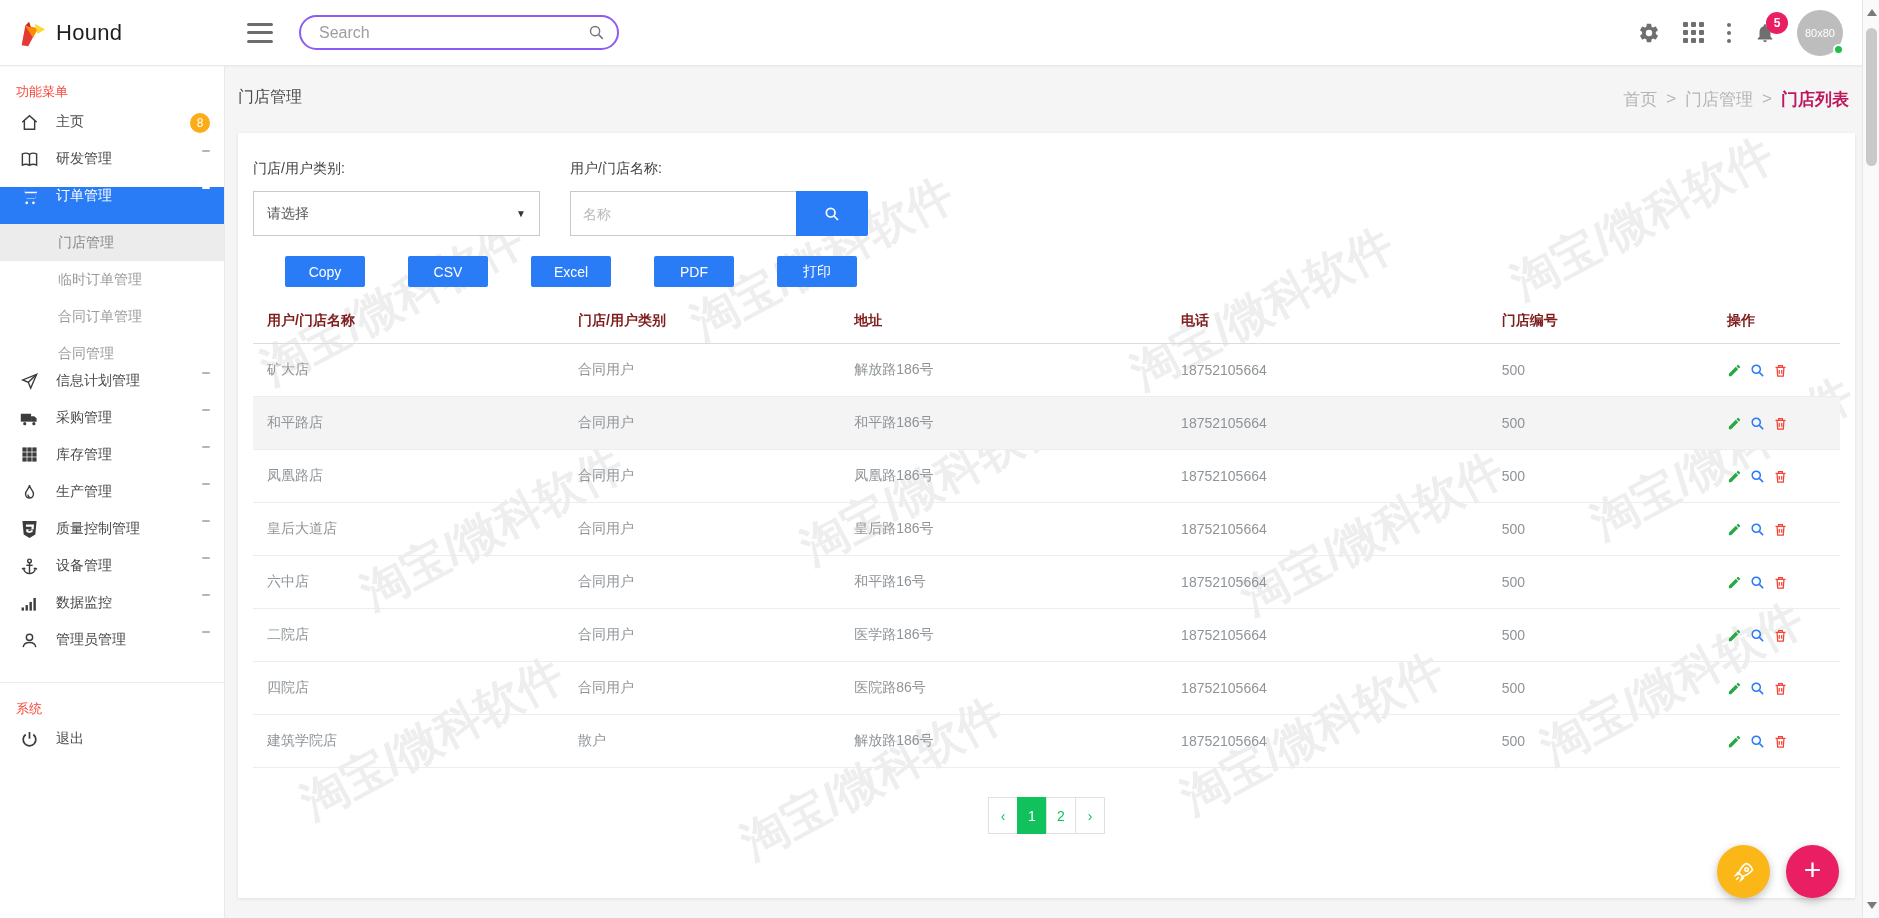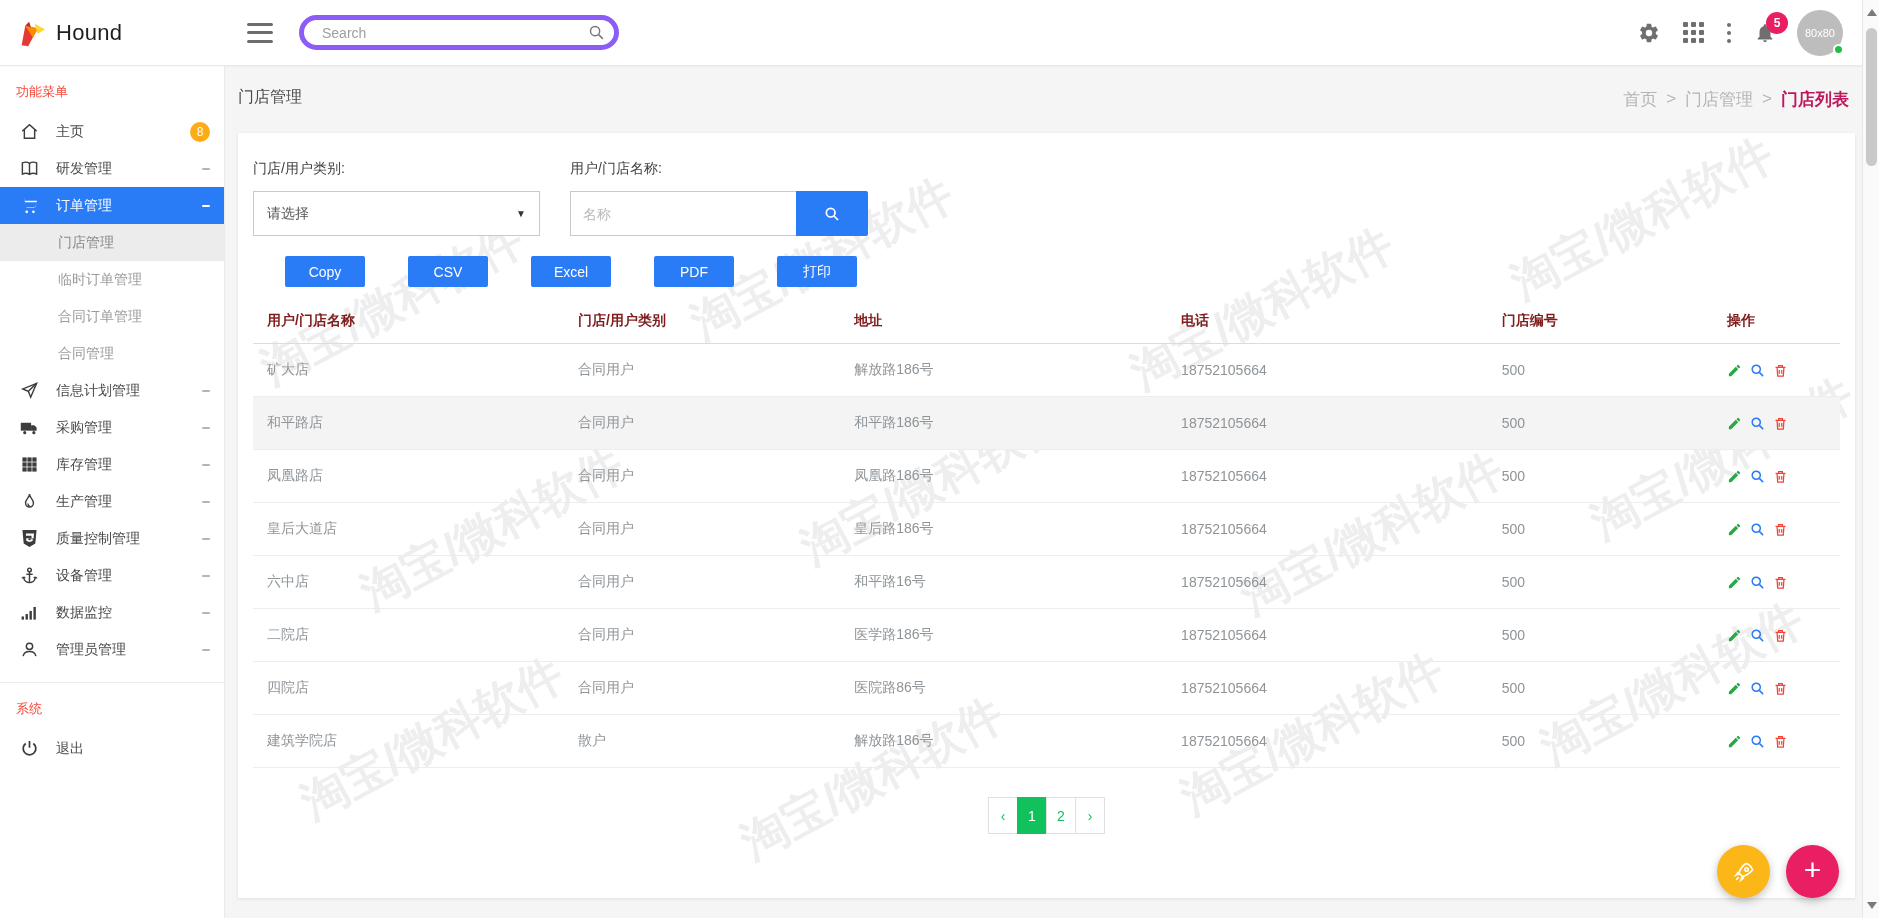--- a/index.html
+++ b/index.html
@@ -6,37 +6,37 @@
   html,body { width:1879px; height:918px; overflow:hidden; font-family:"Liberation Sans","DejaVu Sans",sans-serif; background:#f5f5f5; }
   svg { display:block; }
 
   
   .navbar { position:fixed; top:0; left:0; width:1879px; height:66px; background:#fff; border-bottom:1px solid #e9e9e9; box-shadow:0 1px 2px rgba(0,0,0,.04); display:flex; align-items:center; z-index:30; }
   .brand { width:225px; display:flex; align-items:center; gap:10px; padding-left:16px; }
   .brand-name { font-size:22px; color:#1f1f1f; font-weight:500; letter-spacing:.3px; }
   .hamburger { width:26px; height:20px; margin-left:22px; display:flex; flex-direction:column; justify-content:space-between; background:none; border:none; cursor:pointer; }
   .hamburger span { display:block; height:3px; border-radius:2px; background:#6d6d6d; }
   .search-pill { position:relative; margin-left:26px; width:320px; height:35px; }
-  .search-pill input { width:100%; height:100%; border:5px solid #8b5cf6; border-radius:18px; padding:0 40px 0 18px; font-size:14px; color:#555; outline:none; background:#fff; font-family:inherit; }
+  .search-pill input { width:100%; height:100%; border:2px solid #8b5cf6; border-radius:18px; padding:0 40px 0 18px; font-size:16px; color:#555; outline:none; background:#fff; font-family:inherit; }
   .search-pill input::placeholder { color:#9e9e9e; }
   .search-pill .pill-icon { position:absolute; right:14px; top:9px; color:#757575; }
   .nav-right { margin-left:auto; display:flex; align-items:center; gap:19px; padding-right:36px; }
   .nav-icon-btn { background:none; border:none; color:#6f6f6f; cursor:pointer; position:relative; padding:2px; }
   .dots-grid { display:grid; grid-template-columns:repeat(3,5px); grid-template-rows:repeat(3,5px); gap:3px; }
   .dots-grid i { background:#6f6f6f; border-radius:1px; }
   .kebab { display:flex; flex-direction:column; gap:4px; align-items:center; }
   .kebab i { width:4px; height:4px; background:#6f6f6f; border-radius:50%; }
   .bell-badge { position:absolute; top:-8px; right:-10px; min-width:22px; height:22px; border-radius:50%; background:#e91e63; color:#fff; font-size:12px; font-weight:bold; display:flex; align-items:center; justify-content:center; }
   .avatar { width:46px; height:46px; border-radius:50%; background:#bdbdbd; color:#fff; font-size:11px; display:flex; align-items:center; justify-content:center; position:relative; cursor:pointer; }
   .avatar .status-dot { position:absolute; right:-1px; bottom:1px; width:11px; height:11px; border-radius:50%; background:#21bf43; border:2px solid #fff; }
 
   
   .sidebar { position:fixed; top:66px; left:0; width:225px; height:852px; background:#fff; border-right:1px solid #e9e9e9; z-index:20; }
   .section-label { font-size:13px; color:#f9483b; padding:17px 16px 12px 16px; }
-  .side-item { display:flex; align-items:center; height:37px; padding:0 14px 0 20px; font-size:14px; color:#4a4a4a; cursor:pointer; text-decoration:none; }
+  .side-item { display:flex; height:37px; padding:0 14px 0 20px; font-size:14px; color:#4a4a4a; cursor:pointer; text-decoration:none; }
   .side-item .s-icon { width:19px; margin-right:17px; color:#3c3c3c; display:flex; justify-content:center; }
   .side-item.active { background:#2a7bf6; color:#fff; }
   .side-item.active .s-icon { color:#fff; }
   .side-badge { margin-left:auto; width:20px; height:20px; border-radius:50%; background:#fbac17; color:#fff; font-size:12px; display:flex; align-items:center; justify-content:center; }
   .dash { margin-left:auto; width:8px; height:2px; background:#b5b5b5; border-radius:1px; }
   .side-item.active .dash { background:#fff; }
   .side-sub { display:flex; align-items:center; height:37px; padding-left:58px; font-size:14px; color:#9b9b9b; cursor:pointer; text-decoration:none; }
   .side-sub.active-sub { background:#ececec; color:#8a8a8a; }
   .side-divider { border:none; border-top:1px solid #ebebeb; margin-top:14px; }
 

